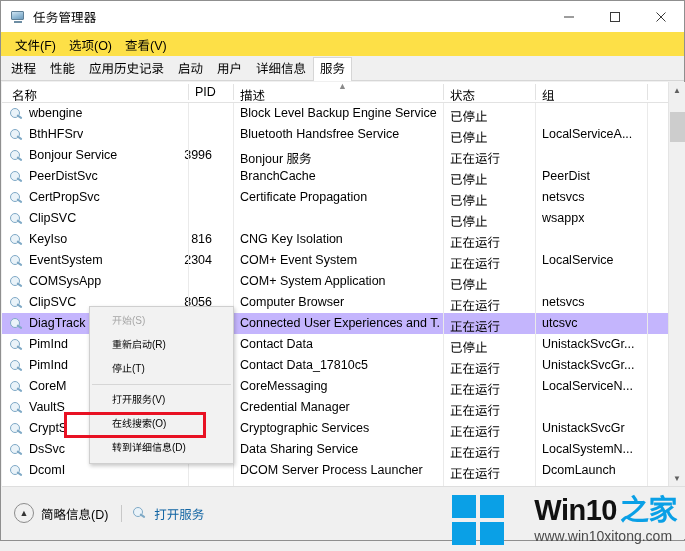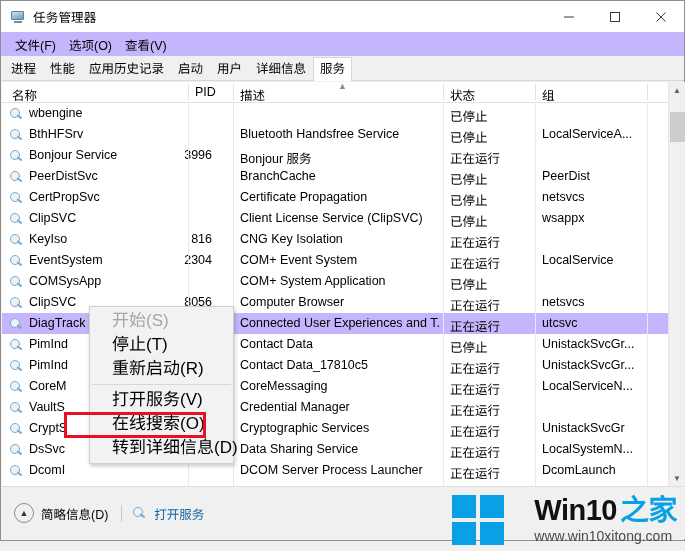--- a/index.html
+++ b/index.html
@@ -79,21 +79,21 @@
     display: flex;
     align-items: center;
     justify-content: center;
     color: #3a3a3a;
   }
   .winbtn svg { display: block; }
 
   
   .menubar {
     height: 24px;
-    background: #c4b5fd;
+    background: #fde047;
     display: flex;
     align-items: center;
     padding-left: 8px;
     box-sizing: border-box;
   }
   .menubar .mi {
     font-size: 12.5px;
     color: #000;
     padding: 2px 7px 2px 6px;
     white-space: nowrap;
@@ -265,21 +265,21 @@
     border: 1px solid #cfcfcf;
     box-shadow: 1px 2px 4px rgba(0,0,0,.22);
     padding: 2px 0 3px 0;
     box-sizing: border-box;
     z-index: 40;
   }
   .ctxitem {
     height: 24px;
     line-height: 24px;
     padding-left: 22px;
-    font-size: 17px;
+    font-size: 10px;
     color: #000;
     white-space: nowrap;
   }
   .ctxitem.disabled { color: #a6a6a6; }
   .ctxsep {
     height: 1px;
     background: #d6d6d6;
     margin: 3px 2px 3px 2px;
   }
   .redbox {
@@ -464,20 +464,21 @@
       </div>
 
       <div class="rows" id="rows-container">
           <div class="row">
             <span class="svcicon">
               <span class="gear"></span>
               <span class="tail"></span>
             </span>
             <span class="cell c-name">wbengine</span>
             <span class="cell c-pid"></span>
+            <span class="cell c-desc">Block Level Backup Engine Service</span>
             <span class="cell c-stat">已停止</span>
             <span class="cell c-grp"></span>
           </div>
           <div class="row">
             <span class="svcicon">
               <span class="gear"></span>
               <span class="tail"></span>
             </span>
             <span class="cell c-name">BthHFSrv</span>
             <span class="cell c-pid"></span>
@@ -518,21 +519,20 @@
             <span class="cell c-stat">已停止</span>
             <span class="cell c-grp">netsvcs</span>
           </div>
           <div class="row">
             <span class="svcicon">
               <span class="gear"></span>
               <span class="tail"></span>
             </span>
             <span class="cell c-name">ClipSVC</span>
             <span class="cell c-pid"></span>
-            <span class="cell c-desc">Client License Service (ClipSVC)</span>
             <span class="cell c-stat">已停止</span>
             <span class="cell c-grp">wsappx</span>
           </div>
           <div class="row">
             <span class="svcicon">
               <span class="gear"></span>
               <span class="tail"></span>
             </span>
             <span class="cell c-name">KeyIso</span>
             <span class="cell c-pid">816</span>
@@ -681,22 +681,22 @@
 
       <div class="vscroll">
         <div class="arrow up">▲</div>
         <div class="thumb"></div>
         <div class="arrow down">▼</div>
       </div>
     </div>
 
     <div class="ctxmenu" id="ctx-menu">
         <div class="ctxitem disabled">开始(S)</div>
+        <div class="ctxitem">重新启动(R)</div>
         <div class="ctxitem">停止(T)</div>
-        <div class="ctxitem">重新启动(R)</div>
         <div class="ctxsep"></div>
         <div class="ctxitem">打开服务(V)</div>
         <div class="ctxitem">在线搜索(O)</div>
         <div class="ctxitem">转到详细信息(D)</div>
       </div>
     <div class="redbox" style="border-color: rgb(232, 17, 35);"></div>
 
     <div class="statusbar">
       <div class="fewer">
         <div class="chev">▲</div>

